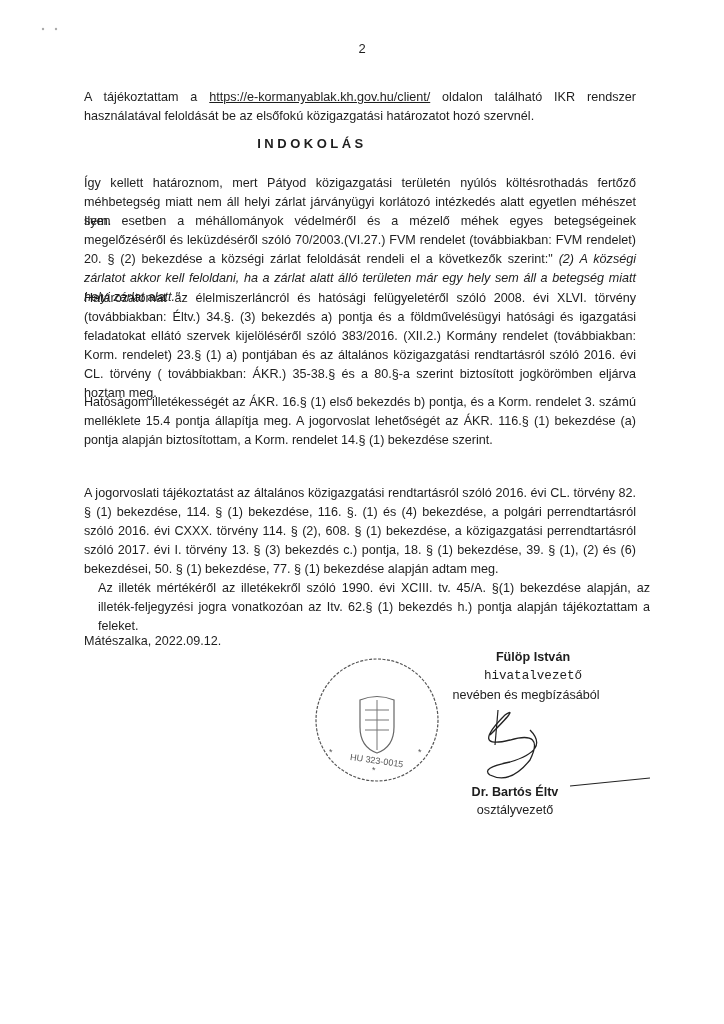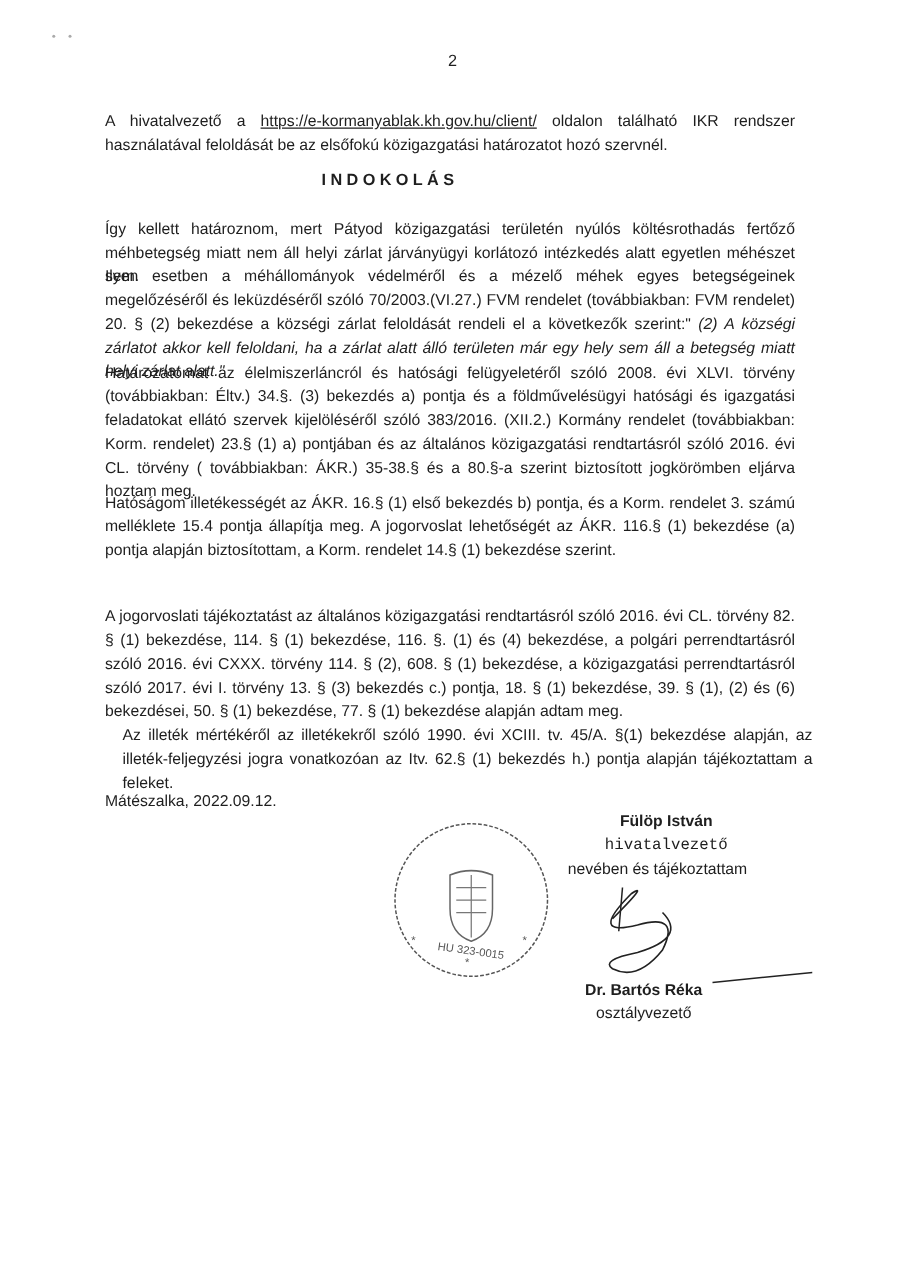--- a/index.html
+++ b/index.html
@@ -26,21 +26,21 @@
   <svg width="45" height="20" viewBox="0 0 45 20">
     <circle cx="23" cy="4" r="1.2" fill="#aaa"></circle>
     <circle cx="36" cy="4" r="1.2" fill="#aaa"></circle>
     <circle cx="58" cy="14" r="1.2" fill="#aaa"></circle>
   </svg>
 </div>
 
 <div class="page-num">2</div>
 
 <div class="para" style="top:88px;">
-  <span>A hivatalvezető a </span><span class="link">https://e-kormanyablak.kh.gov.hu/client/</span><span class="lastline"> oldalon található IKR rendszer használatával feloldását be az elsőfokú közigazgatási határozatot hozó szervnél.</span>
+  <span>A tájékoztattam a </span><span class="link">https://e-kormanyablak.kh.gov.hu/client/</span><span class="lastline"> oldalon található IKR rendszer használatával feloldását be az elsőfokú közigazgatási határozatot hozó szervnél.</span>
 </div>
 
 <div class="heading">INDOKOLÁS</div>
 
 <div class="para" style="top:174px;">Így kellett határoznom, mert Pátyod közigazgatási területén nyúlós költésrothadás fertőző méhbetegség miatt nem áll helyi zárlat járványügyi korlátozó intézkedés alatt egyetlen méhészet sem.</div>
 
 <div class="para" style="top:212px;">
   <span>Ilyen esetben a méhállományok védelméről és a mézelő méhek egyes betegségeinek megelőzéséről és leküzdéséről szóló 70/2003.(VI.27.) FVM rendelet (továbbiakban: FVM rendelet) 20. § (2) bekezdése a községi zárlat feloldását rendeli el a következők szerint:"</span><span class="it"> (2) A községi zárlatot akkor kell feloldani, ha a zárlat alatt álló területen már egy hely sem áll a betegség miatt helyi zárlat alatt."</span>
 </div>
 
@@ -49,22 +49,22 @@
 <div class="para" style="top:393px;">Hatóságom illetékességét az ÁKR. 16.§ (1) első bekezdés b) pontja, és a Korm. rendelet 3. számú melléklete 15.4 pontja állapítja meg. A jogorvoslat lehetőségét az ÁKR. 116.§ (1) bekezdése (a) pontja alapján biztosítottam, a Korm. rendelet 14.§ (1) bekezdése szerint.</div>
 
 <div class="para" style="top:484px;">A jogorvoslati tájékoztatást az általános közigazgatási rendtartásról szóló 2016. évi CL. törvény  82. § (1) bekezdése, 114. § (1) bekezdése, 116. §. (1) és (4) bekezdése, a polgári perrendtartásról szóló 2016. évi CXXX. törvény 114. § (2), 608. § (1) bekezdése, a közigazgatási perrendtartásról szóló 2017. évi I. törvény 13. § (3) bekezdés c.) pontja, 18. § (1) bekezdése, 39. § (1), (2) és (6) bekezdései, 50. § (1) bekezdése, 77. § (1) bekezdése alapján adtam meg.</div>
 
 <div class="para" style="top:579px;margin-left:14px;">Az illeték mértékéről az illetékekről szóló 1990. évi XCIII. tv. 45/A. §(1) bekezdése alapján, az illeték-feljegyzési jogra vonatkozóan az Itv. 62.§ (1) bekezdés h.) pontja alapján tájékoztattam a feleket.</div>
 
 <div class="para left" style="top:632px;">Mátészalka, 2022.09.12.</div>
 
 <div class="sig bold" style="top:650px; left:478px; width:110px;">Fülöp István</div>
 <div class="sig" style="top:669px; left:478px; width:110px;font-family:Liberation Mono, monospace;">hivatalvezető</div>
-<div class="sig" style="top:688px; left:446px; width:160px;">nevében és tájékoztattam</div>
-<div class="sig bold" style="top:785px; left:455px; width:120px;">Dr. Bartós Réka</div>
+<div class="sig" style="top:688px; left:446px; width:160px;">nevében és megbízásából</div>
+<div class="sig bold" style="top:785px; left:455px; width:120px;">Dr. Bartós Éltv</div>
 <div class="sig" style="top:803px; left:455px; width:120px;">osztályvezető</div>
 
 <div class="stamp">
   <svg width="130" height="130" viewBox="0 0 130 130">
     <circle cx="65" cy="65" r="61" fill="none" stroke="#555" stroke-width="1.2" stroke-dasharray="3 1.5"></circle>
     <path d="M48 45 Q65 38 82 45 L82 72 Q82 92 65 98 Q48 92 48 72 Z" fill="none" stroke="#666" stroke-width="1.2"></path>
     <line x1="53" y1="55" x2="77" y2="55" stroke="#777" stroke-width="1"></line>
     <line x1="53" y1="65" x2="77" y2="65" stroke="#777" stroke-width="1"></line>
     <line x1="53" y1="75" x2="77" y2="75" stroke="#777" stroke-width="1"></line>
     <line x1="65" y1="45" x2="65" y2="95" stroke="#777" stroke-width="1"></line>

